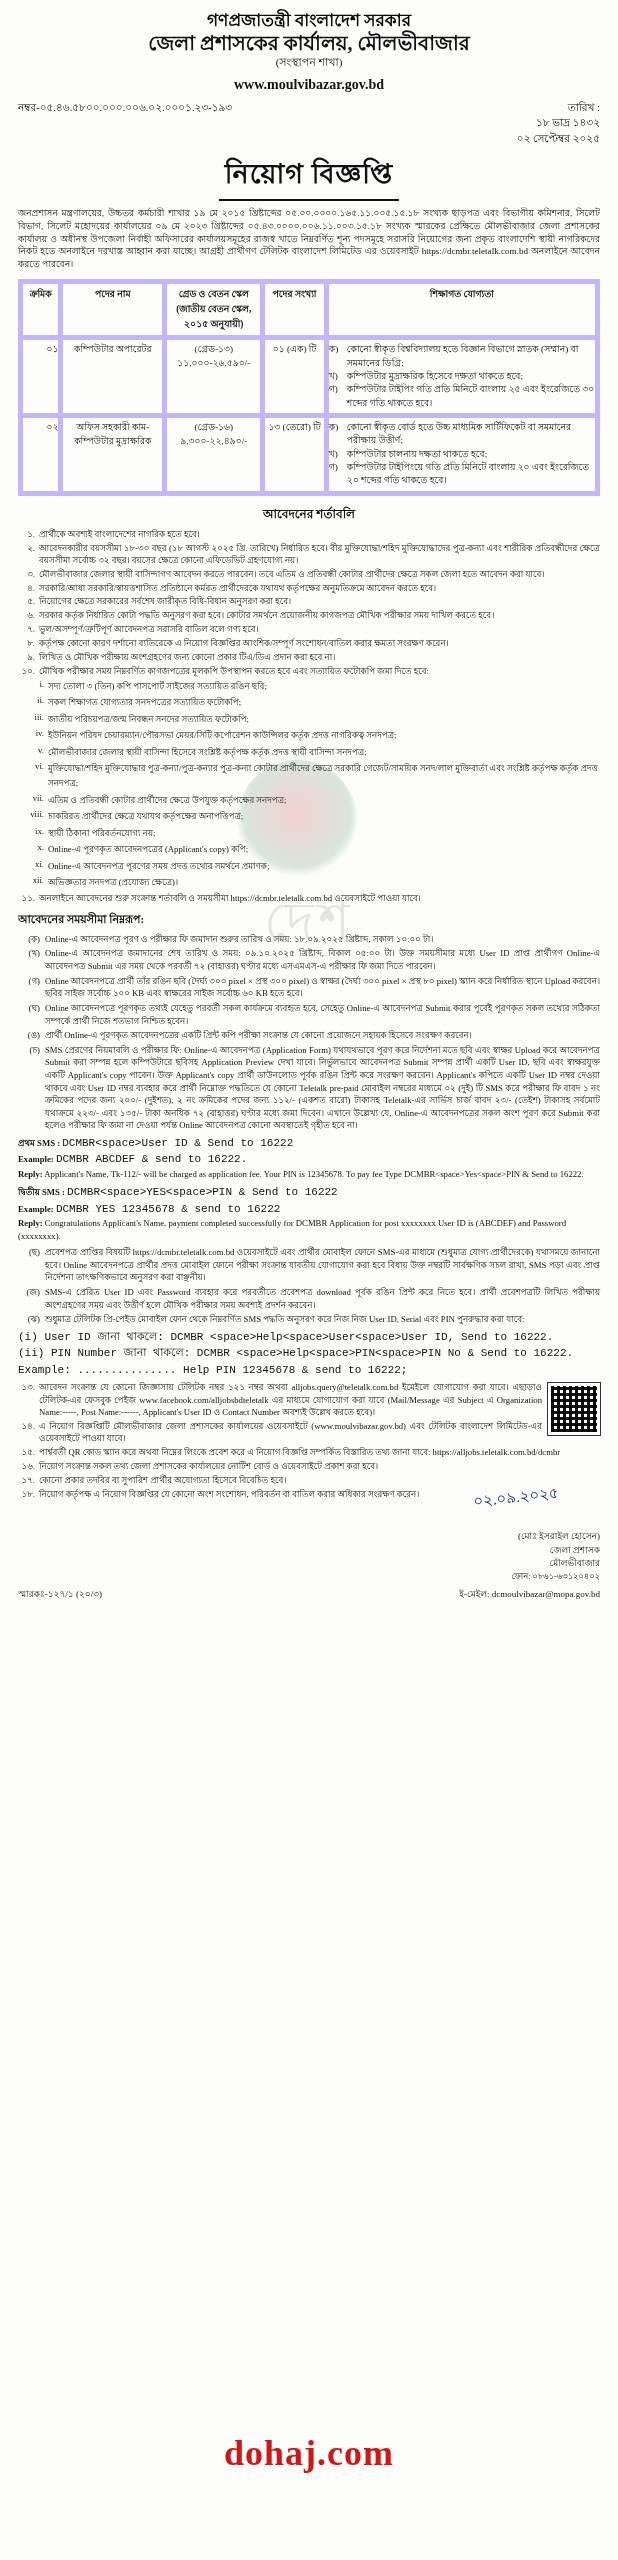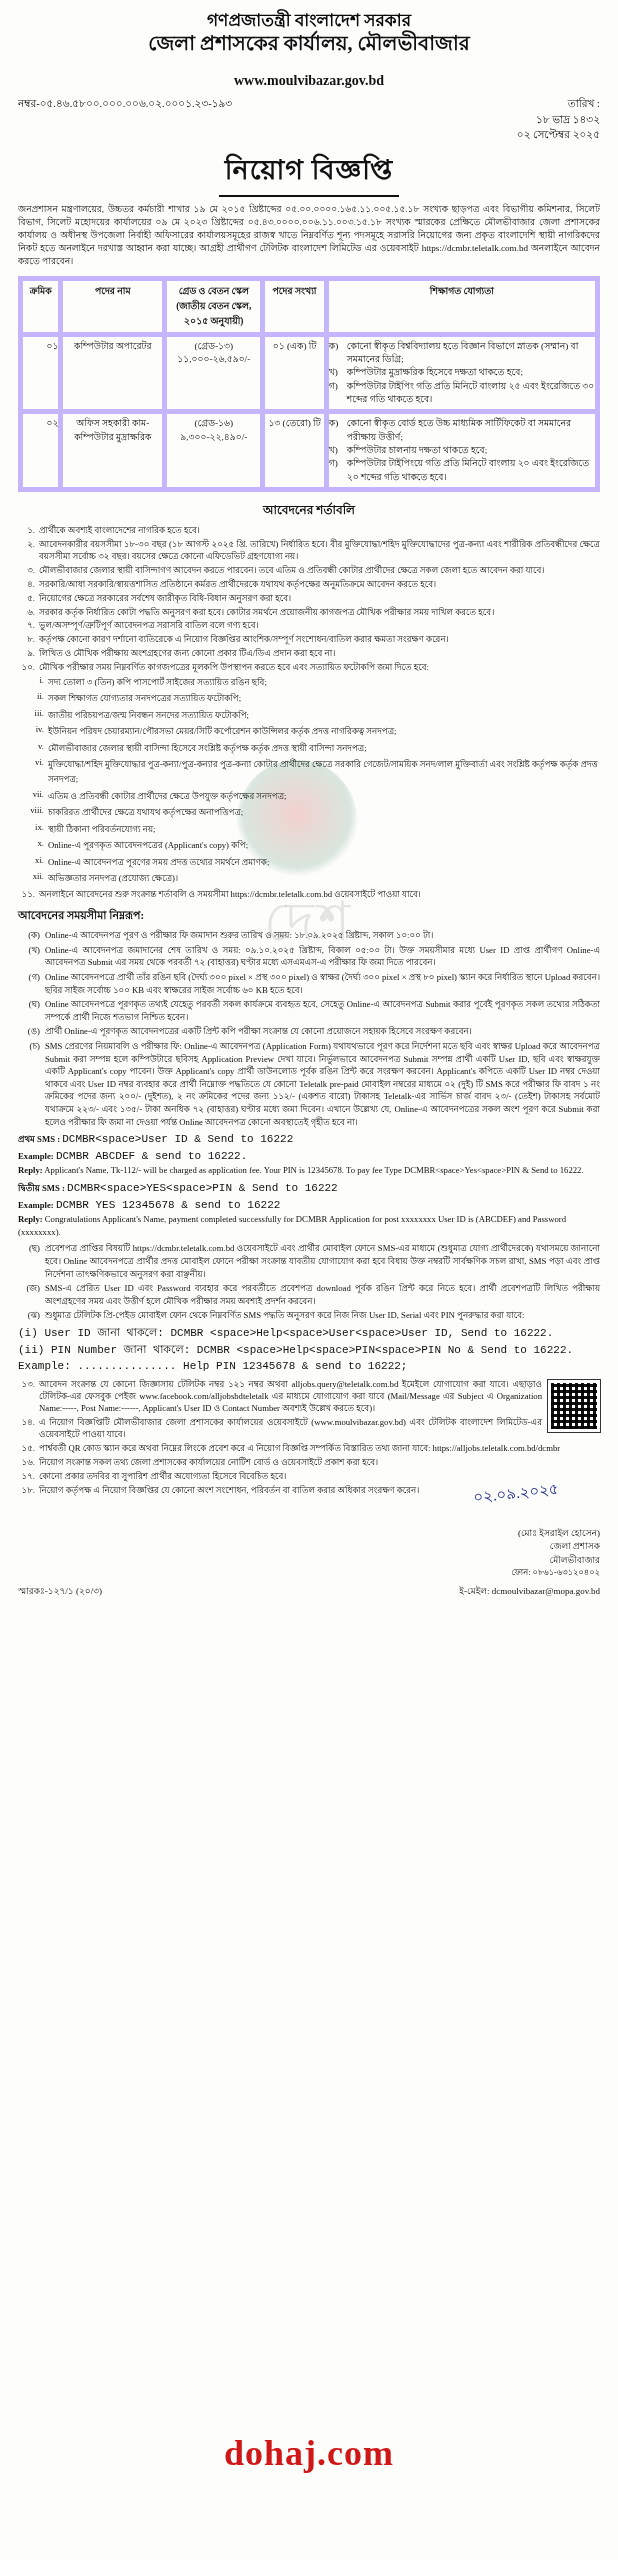--- a/index.html
+++ b/index.html
@@ -39,21 +39,21 @@
     top:760px;
     transform:translateX(-50%);
     width:120px; height:120px;
     border-radius:50%;
     background:radial-gradient(circle at 50% 45%, rgba(200,30,30,0.20), rgba(0,90,40,0.14) 60%, rgba(255,255,255,0) 70%);
   }
   .head { text-align:center; line-height:1.25; }
   .h-gov { font-size:17px; font-weight:bold; color:#0b0b0b; }
   .h-office { font-size:20px; font-weight:bold; }
   .h-branch { font-size:11px; }
-  .h-site { font-size:14px; font-weight:bold; margin-top:16px; }
+  .h-site { font-size:14px; font-weight:bold; margin-top:6px; }
   .memo-row {
     display:flex; justify-content:space-between; align-items:flex-start;
     font-size:10.5px; margin-top:6px; border-top:0;
   }
   .memo-left { white-space:nowrap; }
   .memo-right { text-align:right; line-height:1.5; }
   .title-wrap { text-align:center; margin:6px 0 4px 0; }
   .title {
     display:inline-block;
     font-size:27px;
@@ -163,20 +163,21 @@
 <div class="page">
 
   <div class="wm">
     <div class="wm-emblem"></div>
     <div class="wm-text">দেশ</div>
   </div>
 
   <div class="head">
     <div class="h-gov">গণপ্রজাতন্ত্রী বাংলাদেশ সরকার</div>
     <div class="h-office">জেলা প্রশাসকের কার্যালয়, মৌলভীবাজার</div>
+    <div class="h-branch">(সংস্থাপন শাখা)</div>
     <div class="h-site">www.moulvibazar.gov.bd</div>
   </div>
 
   <div class="memo-row">
     <div class="memo-left">নম্বর-০৫.৪৬.৫৮০০.০০০.০০৬.০২.০০০১.২৩-১৯৩</div>
     <div class="memo-right">
       <div>তারিখ :</div>
       <div>১৮ ভাদ্র ১৪৩২</div>
       <div>০২ সেপ্টেম্বর ২০২৫</div>
     </div>

